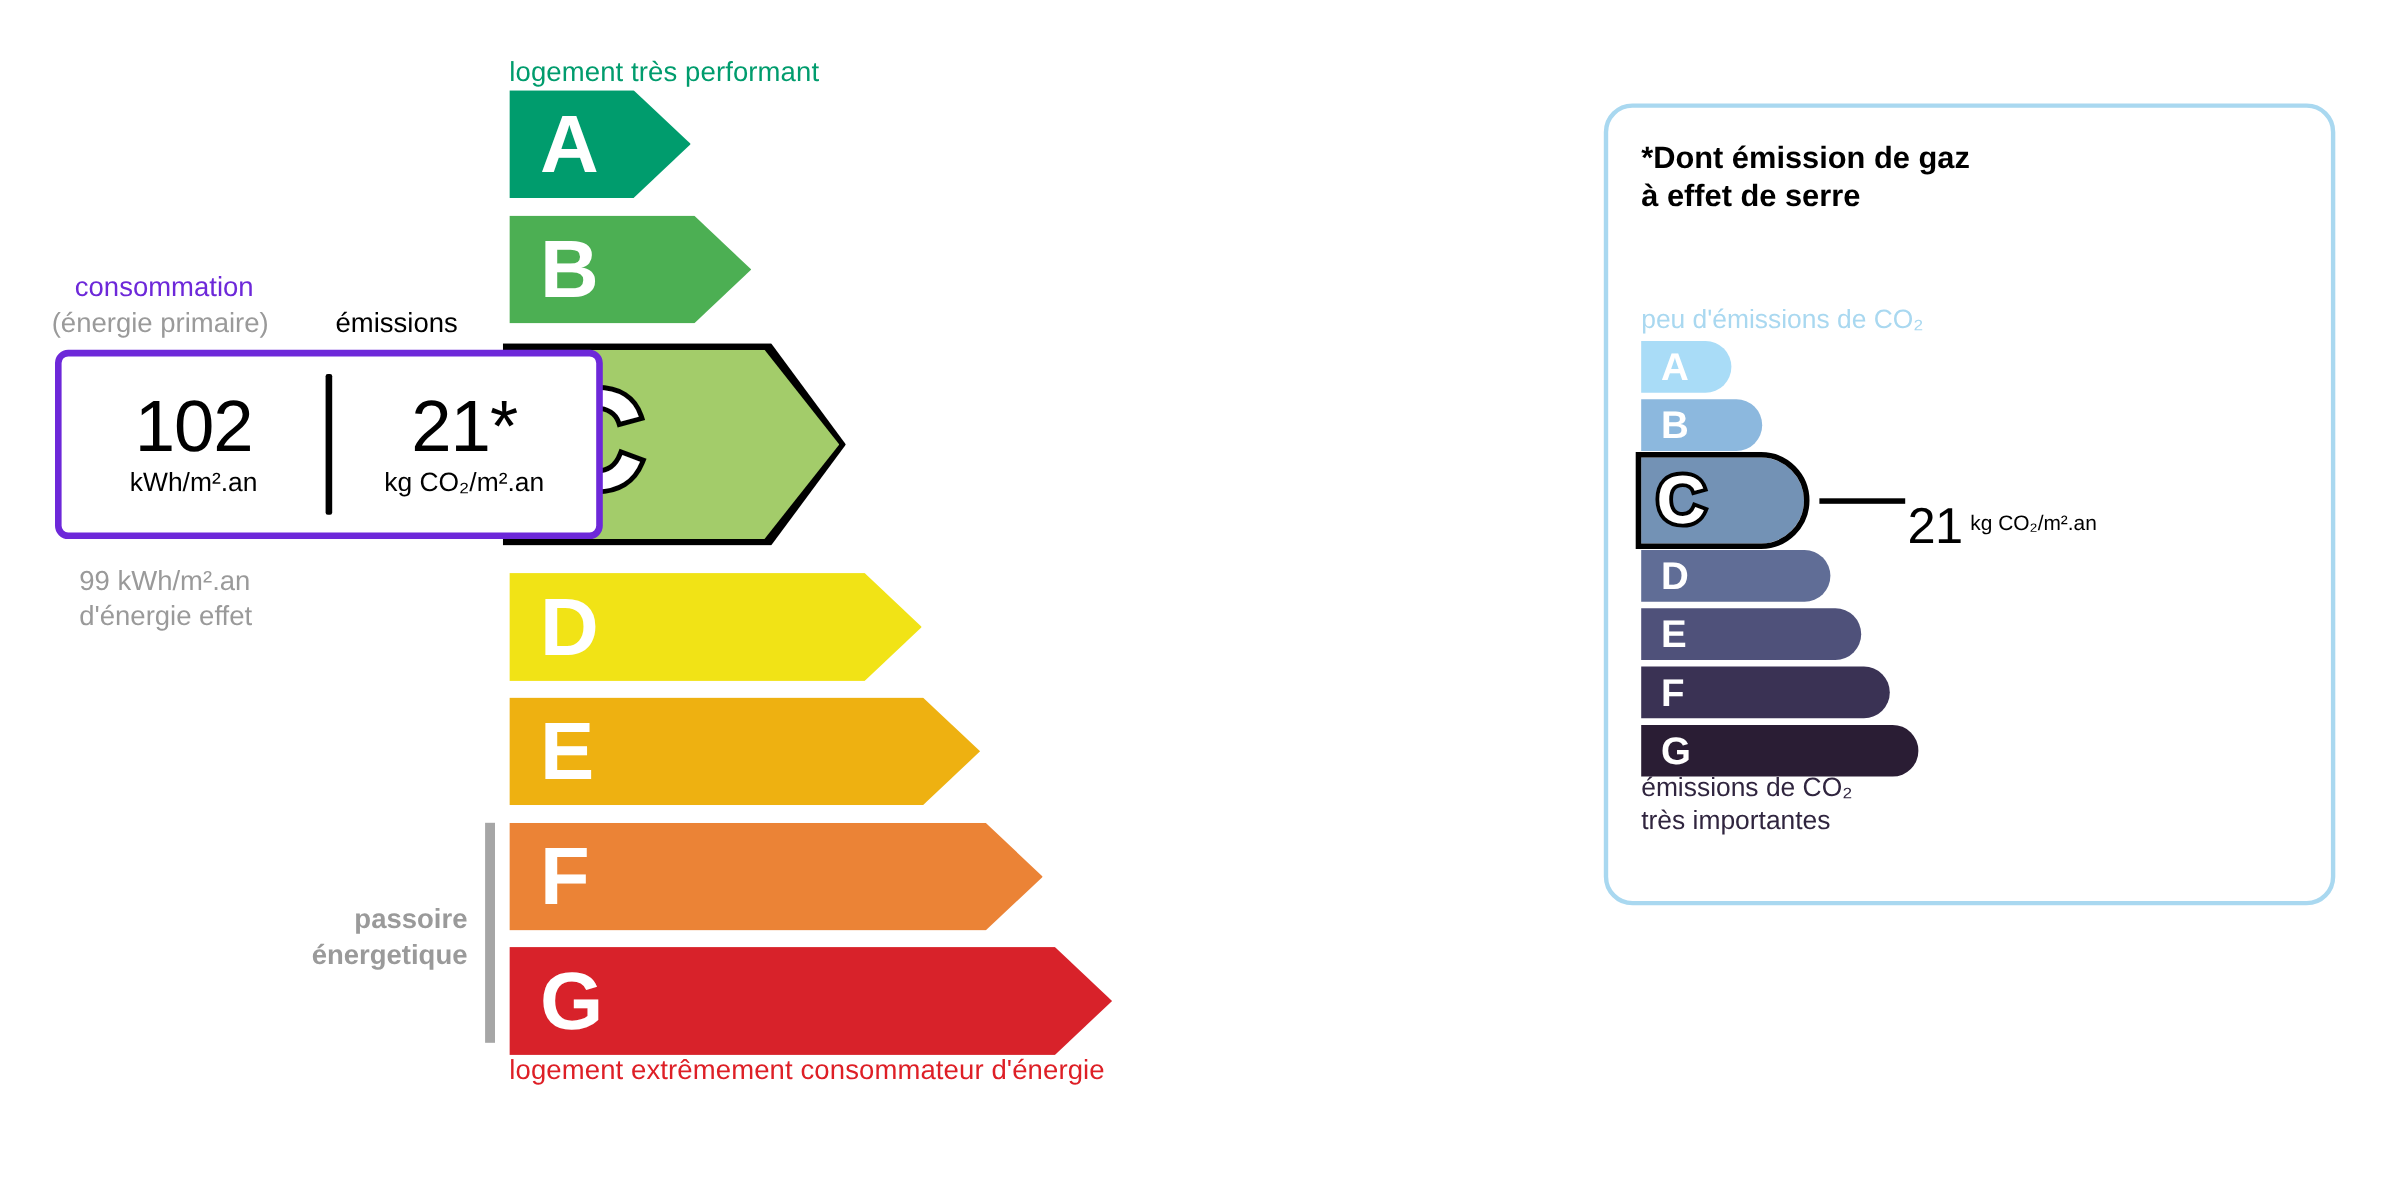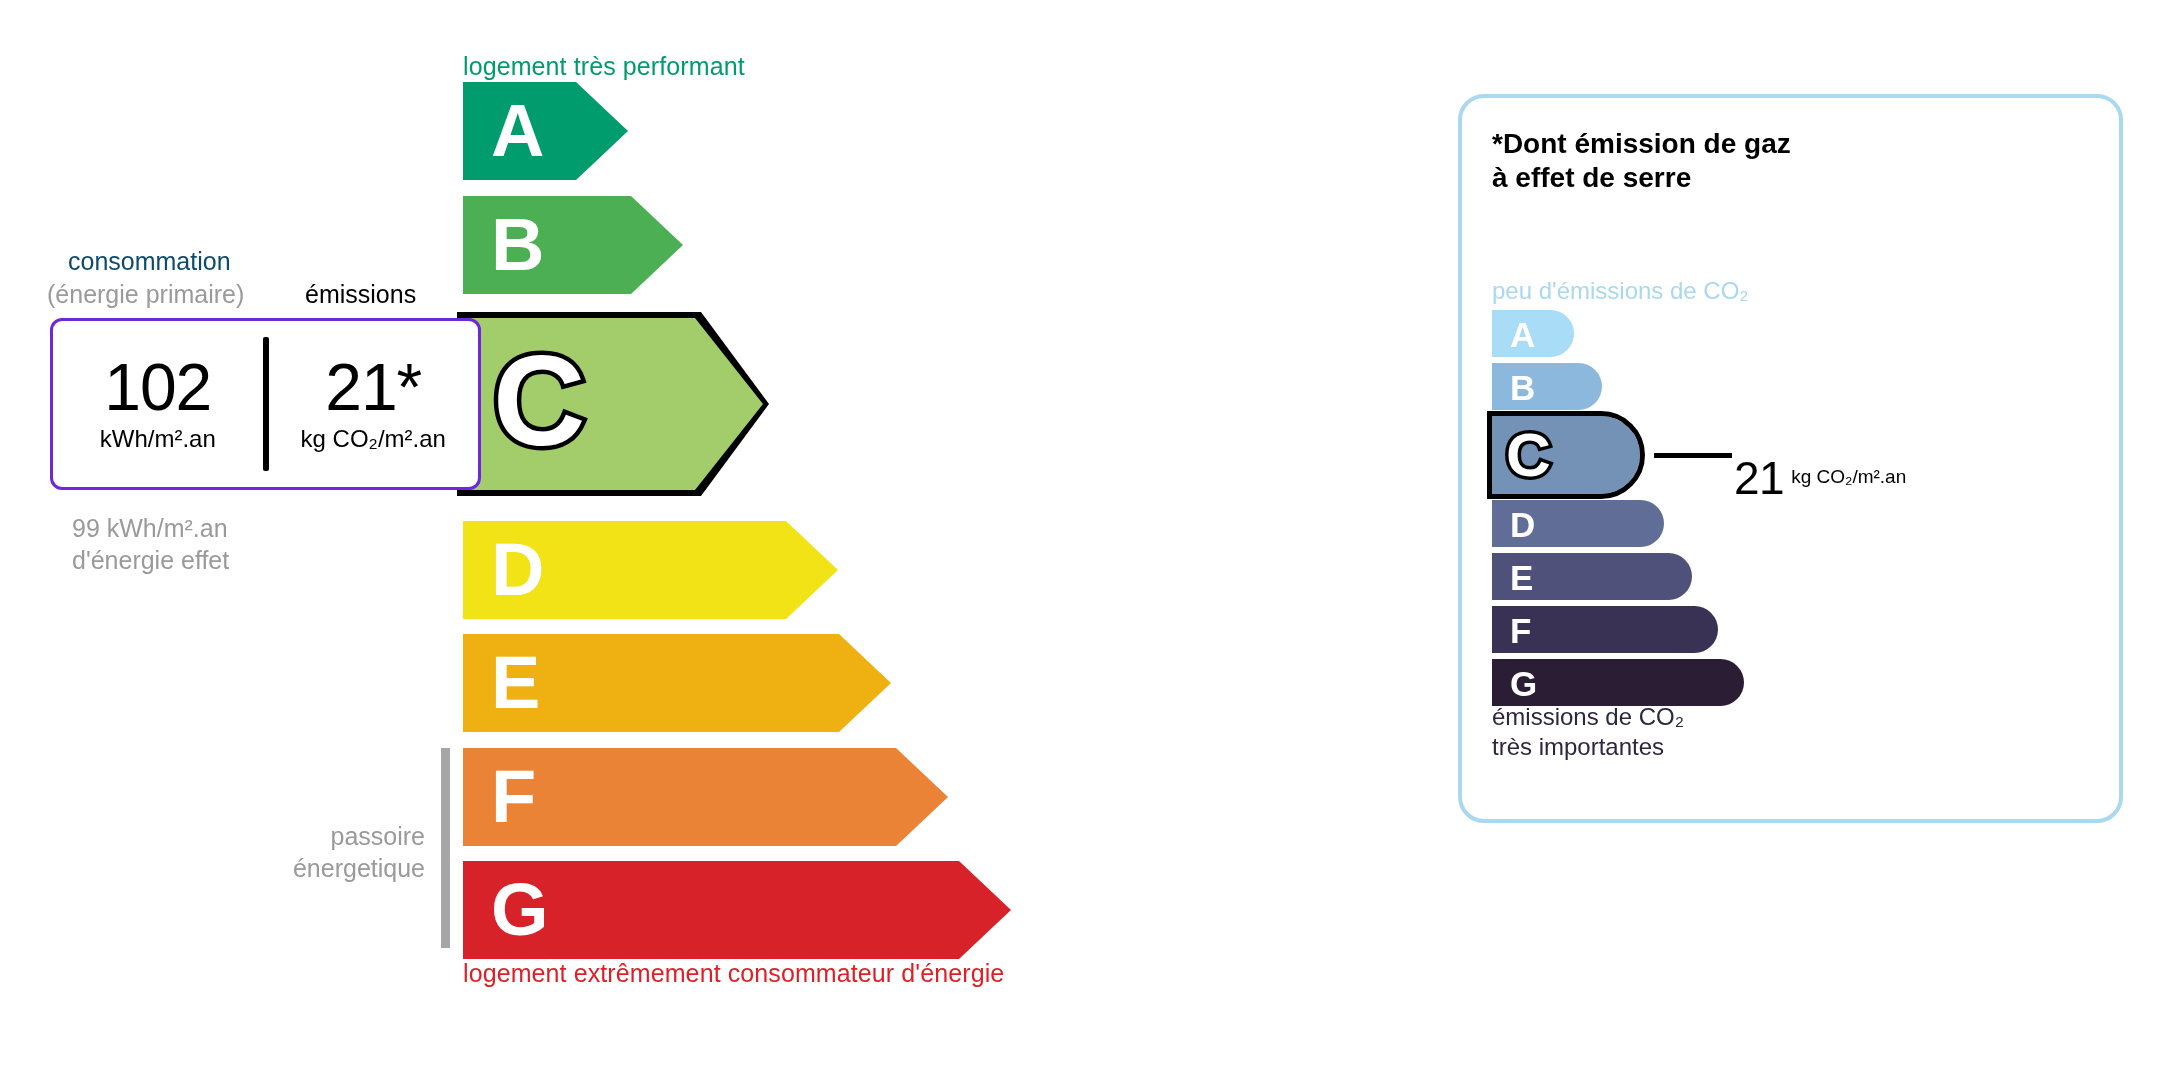--- a/index.html
+++ b/index.html
@@ -53,56 +53,56 @@
     clip-path:polygon(0 0, calc(100% - 68px) 0, 100% 50%, calc(100% - 68px) 100%, 0 100%);
   }
   #row-C .body{z-index:2;}
   #row-C .letter{
     font-size:128px;color:#ffffff;margin-left:30px;margin-top:-6px;
     -webkit-text-stroke:9px #000;paint-order:stroke fill;
   }
 
   
   #value-box{
-    position:absolute;left:50px;top:318px;width:431px;height:172px;
-    border:3px solid #6d28d9;border-radius:12px;background:#fff;
+    position:absolute;left:50px;top:318px;width:498px;height:172px;
+    border:6px solid #6d28d9;border-radius:12px;background:#fff;
     box-sizing:border-box;display:flex;z-index:6;
   }
   #value-box .cell{
     flex:1;display:flex;flex-direction:column;align-items:center;justify-content:center;
     position:relative;
   }
   #value-box .divider{
     width:6px;background:#000;margin:16px 0;border-radius:2px;
   }
   .big-num{font-size:66px;line-height:.98;color:#000;letter-spacing:-1px;}
   .unit{font-size:24px;color:#000;margin-top:6px;white-space:nowrap;}
 
   .lbl-conso{
-    position:absolute;left:68px;top:247px;font-size:25px;color:#0c4a6e;white-space:nowrap;
+    position:absolute;left:68px;top:247px;font-size:25px;color:#6d28d9;white-space:nowrap;
   }
   .lbl-conso-sub{
     position:absolute;left:47px;top:280px;font-size:25px;color:#9A9A9A;white-space:nowrap;
   }
   .lbl-emis{
     position:absolute;left:305px;top:280px;font-size:25px;color:#000;white-space:nowrap;
   }
   .final-energy{
     position:absolute;left:72px;top:512px;font-size:25px;color:#9A9A9A;
     line-height:1.28;white-space:nowrap;
   }
 
   
   #passoire-bar{
     position:absolute;left:441px;top:748px;width:9px;height:200px;
     background:#A6A6A6;
   }
   #passoire-label{
     position:absolute;left:260px;top:820px;width:165px;text-align:right;
-    font-size:25px;color:#9A9A9A;line-height:1.28;
+    font-size:25px;color:#9A9A9A;line-height:1.28;font-weight:bold;
   }
 
   
   #ges-panel{
     position:absolute;left:1458px;top:94px;width:665px;height:729px;
     border:4px solid #A9D8F0;border-radius:26px;background:#ffffff;
     box-sizing:border-box;
   }
   #ges-title{
     position:absolute;left:30px;top:29px;font-size:28px;color:#000;

